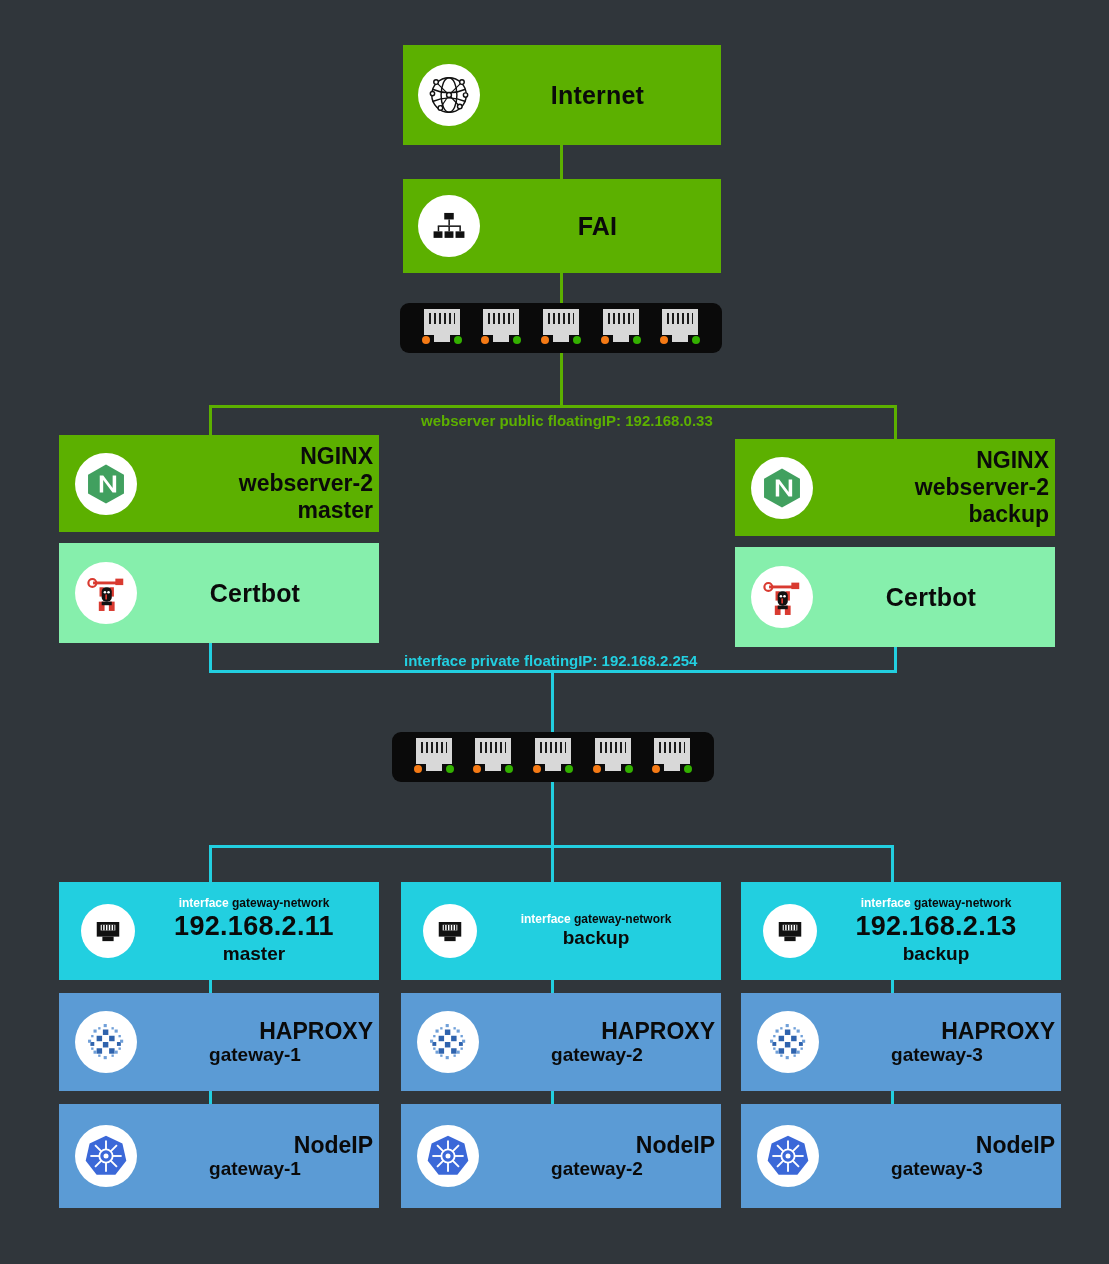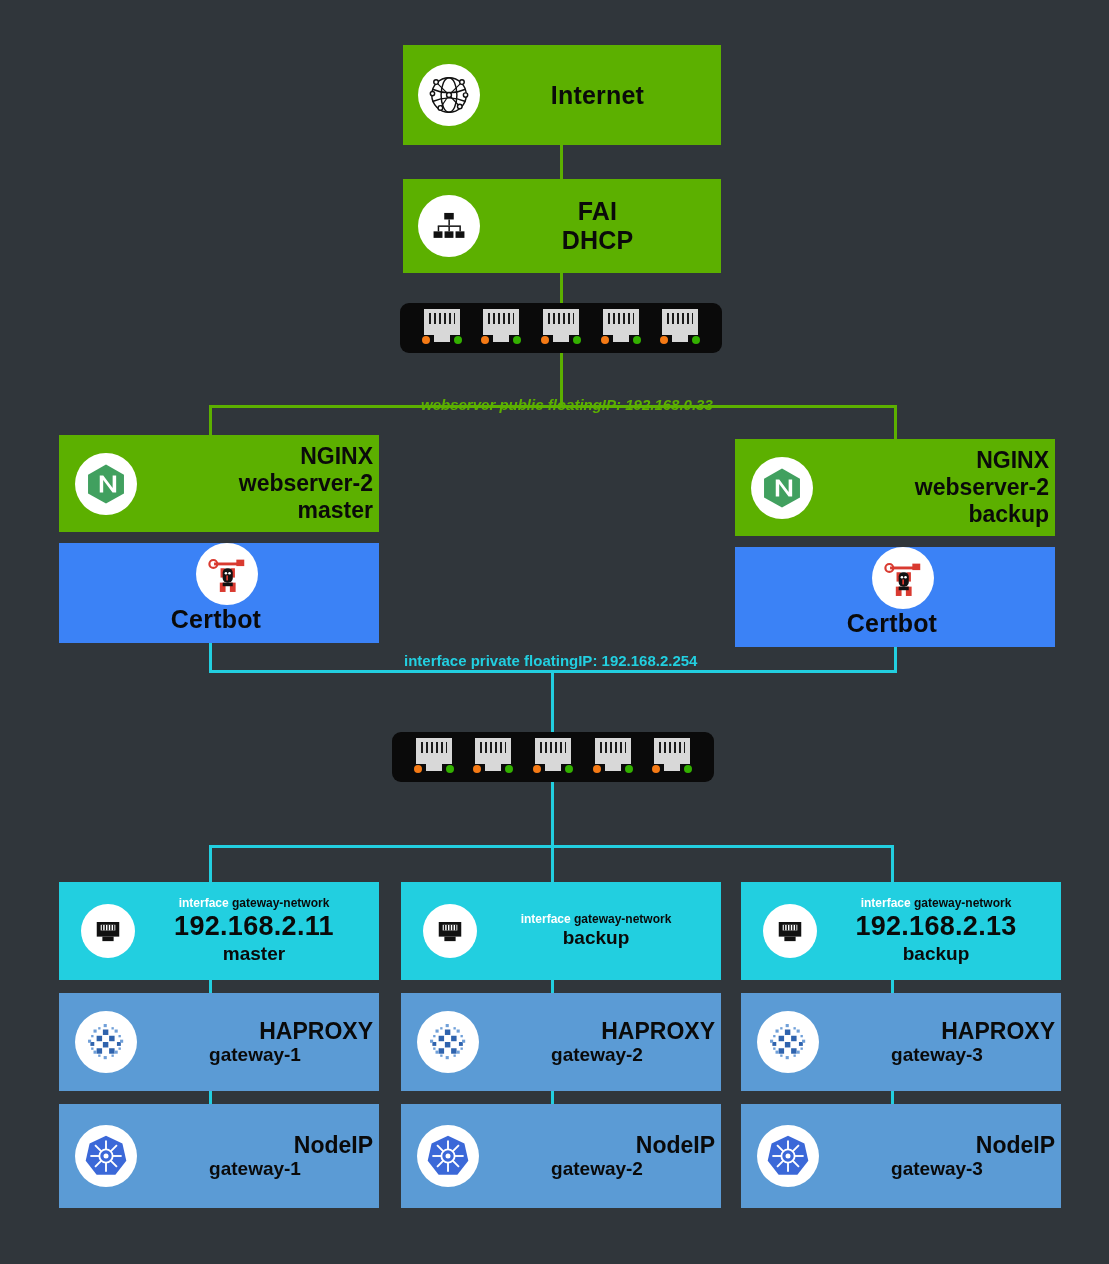--- a/index.html
+++ b/index.html
@@ -38,21 +38,21 @@
     padding-right: 6px;
   }
   .l-xl { font-size: 25px; letter-spacing: .2px; }
   .l-lg { font-size: 23px; text-align: right; }
   .l-md { font-size: 19px; }
   .l-sm { font-size: 12px; }
   .l-ip { font-size: 27px; letter-spacing: .3px; }
   .l-white { color: #ffffff; }
 
   .green  { background: #5cb000; }
-  .red    { background: #3b82f6; flex-direction: column; }
+  .red    { background: #86efac; }
   .cyan   { background: #22cfe0; }
   .blue   { background: #5b9bd5; }
 
   
   .switch {
     position: absolute;
     background: #0a0a0a;
     border-radius: 9px;
     display: flex;
     align-items: center;
@@ -134,21 +134,20 @@
         <rect x="13" y="33" width="2.5" height="8" fill="#111"></rect>
         <rect x="31" y="33" width="2.5" height="8" fill="#111"></rect>
         <rect x="49.5" y="33" width="2.5" height="8" fill="#111"></rect>
         <rect x="6" y="41" width="15" height="11" fill="#111"></rect>
         <rect x="24.5" y="41" width="15" height="11" fill="#111"></rect>
         <rect x="43" y="41" width="15" height="11" fill="#111"></rect>
       </svg>
     </div>
     <div class="labels">
       <div class="l-xl">FAI</div>
-      <div class="l-xl">DHCP</div>
     </div>
   </div>
 
   <div class="line v g" style="left:560px; top:273px; height:30px;"></div>
 
   <div class="switch" style="left:400px; top:303px; width:322px; height:50px;">
     <div class="port">
       <div class="body"></div>
         <div class="pins"></div>
         <div class="notch"></div>
@@ -182,21 +181,21 @@
         <div class="notch"></div>
       <div class="led amber"></div>
         <div class="led lime"></div>
     </div>
   </div>
 
   <div class="line v g" style="left:560px; top:353px; height:54px;"></div>
   <div class="line h g" style="left:209px; top:405px; width:688px;"></div>
   <div class="line v g" style="left:209px; top:405px; height:30px;"></div>
   <div class="line v g" style="left:894px; top:405px; height:34px;"></div>
-  <div class="edge-label g" style="left:421px; top:396px;font-style:italic;">webserver public floatingIP: 192.168.0.33</div>
+  <div class="edge-label g" style="left:421px; top:412px;">webserver public floatingIP: 192.168.0.33</div>
 
   <div class="node green" style="left:59px; top:435px; width:320px; height:97px;">
     <div class="badge" style="width:62px;height:62px;margin-left:16px;">
       <svg viewBox="0 0 64 64" width="50" height="50" aria-hidden="true">
         <polygon points="32,7 55,20 55,44 32,57 9,44 9,20" fill="#41a05f"></polygon>
         <path d="M24 43 V21 h4.5 l12 16 V21 H45 v22 h-4.6 l-12-16 v16 z" fill="#ffffff"></path>
       </svg>
     </div>
     <div class="labels">
       <div class="l-lg">NGINX</div>

